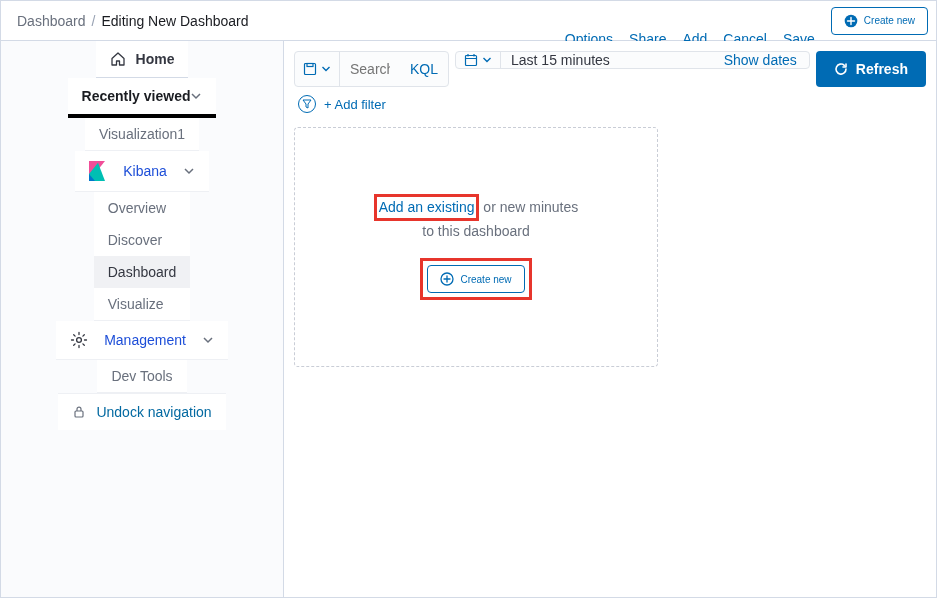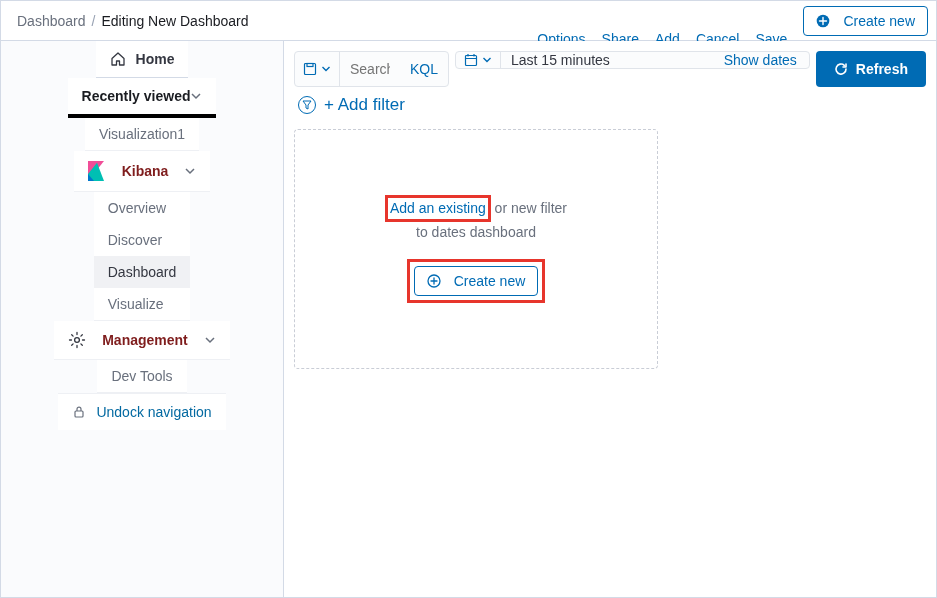--- a/index.html
+++ b/index.html
@@ -21,40 +21,40 @@
   border-bottom: 1px solid #d3dae6;
   padding: 0 8px 0 16px;
 }
 .breadcrumb { display: flex; align-items: center; gap: 6px; color: #69707d; }
 .breadcrumb a { color: #69707d; text-decoration: none; }
 .breadcrumb .sep { color: #98a2b3; }
 .breadcrumb .current { color: #1a1c21; }
 .header-actions { display: flex; align-items: center; gap: 16px; }
 .header-actions a { color: #006bb4; text-decoration: none; cursor: pointer; margin-top: 36px; }
 .btn-outline {
-  display: inline-flex; align-items: center; gap: 13px;
+  display: inline-flex; align-items: center; gap: 6px;
   border: 1px solid #006bb4; color: #006bb4;
   padding: 6px 12px; border-radius: 4px; background: #fff;
-  cursor: pointer; font-size: 14px;
+  cursor: pointer; font-size: 10px;
 }
 .btn-outline .plus-circle { width: 14px; height: 14px; }
 .layout { display: flex; height: calc(598px - 42px); }
 .sidebar {
   width: 283px; border-right: 1px solid #d3dae6;
   display: flex; flex-direction: column; background: #fafbfd; align-items: center;
 }
 .nav-item {
   display: flex; align-items: center; gap: 10px;
   padding: 10px 14px; cursor: pointer; color: #343741;
   background: #fff;
 }
 .nav-item.home { border-bottom: 1px solid #d3dae6; font-weight: 600; }
 .section-header {
   display: flex; align-items: center; gap: 16px;
-  padding: 10px 14px; font-weight: 700; color: #7f1d1d;
+  padding: 10px 14px; font-weight: 400; color: #1d4ed8;
   background: #fff; border-bottom: 1px solid #eef0f4;
 }
 .section-header .chev { margin-left: auto; }
 .section-items { background: #fff; border-bottom: 1px solid #eef0f4; }
 .section-items .section-link {
   padding: 8px 14px; color: #69707d; cursor: pointer;
 }
 .section-items .section-link.active {
   background: #f0f1f4; color: #343741;
 }
@@ -107,21 +107,21 @@
   padding: 0 18px; border-radius: 4px; height: 36px;
   cursor: pointer; font-size: 14px; font-weight: 600;
 }
 .filter-row { display: flex; align-items: center; gap: 8px; padding: 2px 0 4px 4px; }
 .filter-icon {
   width: 18px; height: 18px; border-radius: 50%;
   border: 1px solid #006bb4; color: #006bb4;
   display: flex; align-items: center; justify-content: center;
   cursor: pointer;
 }
-.add-filter-link { color: #006bb4; cursor: pointer; font-size: 17px; }
+.add-filter-link { color: #006bb4; cursor: pointer; font-size: 13px; }
 .drop-zone {
   border: 1px dashed #c9cdd6; border-radius: 4px;
   height: 240px; width: 364px;
   display: flex; flex-direction: column;
   align-items: center; justify-content: center; gap: 16px;
   margin-top: 4px;
 }
 .drop-text { text-align: center; color: #69707d; line-height: 1.5; }
 .drop-text a { color: #006bb4; text-decoration: none; }
 .highlight-red { border: 3px solid #e7352c; padding: 0 2px; display: inline-block; }
@@ -283,22 +283,22 @@
             <path d="M1 1h8L6 5v4L4 8V5z" fill="none" stroke="#006bb4" stroke-width="1"></path>
           </svg>
       </span>
       <span class="add-filter-link">+ Add filter</span>
     </div>
 
     <div class="drop-zone">
       <div class="drop-text">
         <span class="highlight-red">
           <a href="#">Add an existing</a>
-        </span><span> or new filter</span><br>
-        <span>to dates dashboard</span>
+        </span><span> or new minutes</span><br>
+        <span>to this dashboard</span>
       </div>
       <span class="highlight-red-btn">
         <button class="btn-outline">
           <span class="icon">
             <svg width="14" height="14" viewBox="0 0 14 14">
                 <circle cx="7" cy="7" r="6" fill="none" stroke="#006bb4" stroke-width="1.3"></circle>
                 <path d="M7 4v6M4 7h6" stroke="#006bb4" stroke-width="1.3" stroke-linecap="round"></path>
               </svg>
           </span>
           <span>Create new</span>

